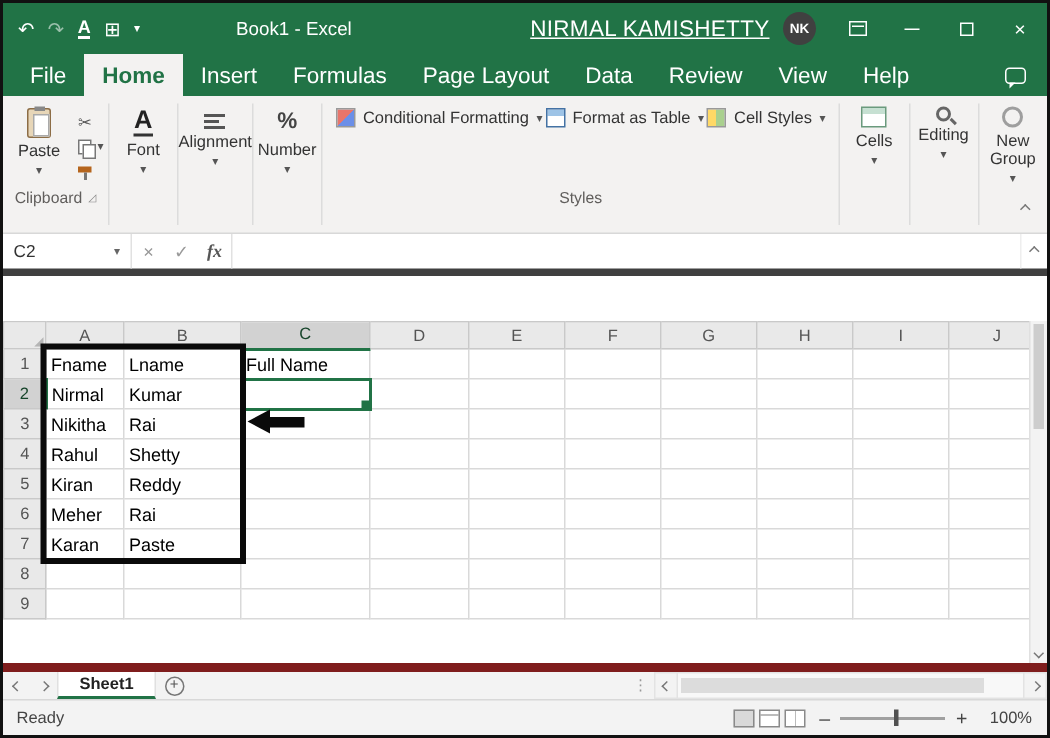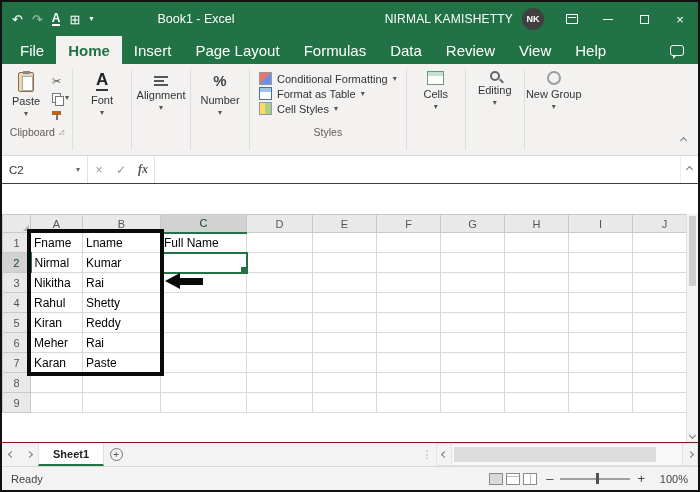--- a/index.html
+++ b/index.html
@@ -7,21 +7,21 @@
   .window { width:700px; height:492px; border:2px solid #111; display:flex; flex-direction:column; background:#fff; overflow:hidden; }
 
   
   .titlebar { height:34px; background:#217346; color:#fff; display:flex; align-items:center; padding-left:10px; flex:0 0 auto; }
   .qat { display:flex; align-items:center; gap:9px; font-size:13px; }
   .qat .dim { opacity:.55; }
   .qat .ua { font-size:12px; font-weight:bold; border-bottom:2px solid #fff; line-height:12px; }
   .caret { font-size:8px; line-height:8px; }
   .tb-title { margin-left:64px; font-size:12.5px; white-space:nowrap; }
   .tb-right { margin-left:auto; display:flex; align-items:center; height:100%; }
-  .username { font-size:12px; margin-right:9px; letter-spacing:.2px; }
+  .username { font-size:15px; margin-right:9px; letter-spacing:.2px;text-decoration:underline; }
   .avatar { width:22px; height:22px; border-radius:50%; background:#404040; display:flex; align-items:center; justify-content:center; font-size:9px; font-weight:bold; margin-right:10px; }
   .winbtn { width:36px; height:100%; display:flex; align-items:center; justify-content:center; font-size:13px; }
   .rdo { width:12px; height:10px; border:1.2px solid #fff; position:relative; }
   .rdo::after { content:""; position:absolute; left:1px; right:1px; top:2px; border-top:1.2px solid #fff; }
   .min-glyph { width:10px; border-top:1.5px solid #fff; display:inline-block; }
   .max-glyph { width:9px; height:9px; border:1.2px solid #fff; display:inline-block; }
 
   
   .tabrow { height:28px; background:#217346; display:flex; align-items:stretch; padding-left:6px; flex:0 0 auto; }
   .tab { color:#fff; font-size:15px; padding:0 12px; display:flex; align-items:center; gap:4px; white-space:nowrap; }
@@ -51,36 +51,36 @@
   .copy-ic { width:11px; height:11px; position:relative; }
   .copy-ic::before, .copy-ic::after { content:""; position:absolute; width:7px; height:8px; background:#fff; border:1px solid #777; }
   .copy-ic::before { left:0; top:0; } .copy-ic::after { left:3px; top:3px; }
   .painter-ic { width:10px; height:10px; position:relative; }
   .painter-ic::before { content:""; position:absolute; left:0; top:1px; width:9px; height:4px; background:#b5651d; }
   .painter-ic::after { content:""; position:absolute; left:3.5px; top:5px; width:2px; height:5px; background:#777; }
   .fontA { font-size:17px; font-weight:bold; color:#222; border-bottom:2px solid #333; line-height:18px; }
   .align-ic { display:flex; flex-direction:column; gap:2.5px; padding-top:5px; }
   .align-ic i { display:block; height:1.6px; background:#555; }
   .pct { font-size:15px; font-weight:bold; color:#444; line-height:20px; }
-  .styles-rows { display:flex; flex-direction:column; gap:2px; padding:5px 6px 0; }
+  .styles-rows { display:flex; gap:2px; padding:5px 6px 0; }
   .style-item { display:flex; align-items:center; gap:5px; font-size:11px; color:#333; white-space:nowrap; }
   .cf-ic { width:13px; height:13px; border:1px solid #999; background:linear-gradient(135deg,#e8756b 50%,#6b8fe8 50%); }
   .fat-ic { width:13px; height:13px; border:1px solid #4472a4; background:linear-gradient(#9dc3e6 0 4px,#fff 4px); }
   .cs-ic { width:13px; height:13px; border:1px solid #999; background:linear-gradient(90deg,#ffd966 50%,#a9d08e 50%); }
   .cells-ic { width:17px; height:14px; border:1px solid #6a9a7d; background:linear-gradient(#c6e0d2 0 4px,#fff 4px); }
   .edit-ic { width:10px; height:10px; border:2px solid #666; border-radius:50%; position:relative; }
   .edit-ic::after { content:""; position:absolute; left:7px; top:7px; width:5px; height:2px; background:#666; transform:rotate(45deg); }
   .ng-ic { width:14px; height:14px; border:2.5px solid #9e9e9e; border-radius:50%; }
   .collapse-chев { position:absolute; right:12px; bottom:8px; }
   .chv { display:inline-block; width:5px; height:5px; border-right:1.3px solid #777; border-bottom:1.3px solid #777; }
   .chv.u { transform:rotate(-135deg); } .chv.d { transform:rotate(45deg); }
   .chv.l { transform:rotate(135deg); } .chv.r { transform:rotate(-45deg); }
 
   
-  .fbar { height:28px; background:#fff; border-bottom:1px solid #404040; display:flex; align-items:stretch; flex:0 0 auto; }
+  .fbar { height:28px; background:#fff; border-bottom:5px solid #404040; display:flex; align-items:stretch; flex:0 0 auto; }
   .namebox { width:86px; display:flex; align-items:center; justify-content:space-between; padding:0 7px; font-size:11.5px; color:#333; border-right:1px solid #e1e1e1; }
   .fb-btn { width:22px; display:flex; align-items:center; justify-content:center; font-size:12px; color:#999; }
   .fx { font-style:italic; font-family:"Liberation Serif",serif; color:#555; font-weight:bold; }
   .fb-input { flex:1; border-left:1px solid #e1e1e1; }
   .fb-expand { width:18px; display:flex; align-items:center; justify-content:center; border-left:1px solid #eee; }
   .gap-strip { height:30px; background:#fff; flex:0 0 auto; }
 
   
   .gridwrap { flex:1; position:relative; overflow:hidden; background:#fff; }
   table.grid { border-collapse:collapse; table-layout:fixed; }
@@ -95,21 +95,21 @@
   td.active-cell::after { content:""; position:absolute; right:-1px; bottom:-1px; width:5px; height:5px; background:#217346; border:1px solid #fff; }
   .ann-rect { position:absolute; left:25px; top:15px; width:137px; height:147px; border:4px solid #0a0a0a; pointer-events:none; }
   .ann-arrow { position:absolute; left:163px; top:59px; display:flex; align-items:center; pointer-events:none; }
   .ann-arrow .head { width:0; height:0; border-top:8px solid transparent; border-bottom:8px solid transparent; border-right:15px solid #0a0a0a; }
   .ann-arrow .tail { width:23px; height:7px; background:#0a0a0a; }
   .vscroll { position:absolute; top:0; right:0; bottom:0; width:12px; background:#f3f3f3; border-left:1px solid #e0e0e0; }
   .vthumb { position:absolute; top:2px; left:2px; width:7px; height:70px; background:#cdcdcd; }
   .vdown { position:absolute; bottom:4px; left:3px; }
 
   
-  .sheetrow { height:24px; background:#f3f3f3; border-top:1px solid #7f1d1d; display:flex; align-items:stretch; flex:0 0 auto; }
+  .sheetrow { height:24px; background:#f3f3f3; border-top:6px solid #7f1d1d; display:flex; align-items:stretch; flex:0 0 auto; }
   .navarr { width:18px; display:flex; align-items:center; justify-content:center; }
   .sheettab { background:#fff; border:1px solid #e0e0e0; border-top:none; border-bottom:2px solid #217346; padding:0 14px; display:flex; align-items:center; font-size:11px; font-weight:bold; color:#222; }
   .addsheet { width:24px; display:flex; align-items:center; justify-content:center; }
   .circle-plus { width:13px; height:13px; border:1px solid #767676; border-radius:50%; display:flex; align-items:center; justify-content:center; font-size:10px; color:#555; line-height:10px; }
   .splitdots { margin-left:auto; display:flex; align-items:center; color:#999; font-size:10px; padding:0 4px; }
   .hscroll { width:262px; display:flex; align-items:center; background:#f3f3f3; }
   .hs-btn { width:16px; height:100%; display:flex; align-items:center; justify-content:center; border:1px solid #e3e3e3; }
   .hs-track { flex:1; height:100%; background:#f8f8f8; border-top:1px solid #e3e3e3; border-bottom:1px solid #e3e3e3; position:relative; }
   .hs-thumb { position:absolute; left:2px; top:3px; bottom:3px; width:88%; background:#dcdcdc; }
 
@@ -165,24 +165,24 @@
     <div class="tab">
         <span>File</span>
       </div>
     <div class="tab active">
         <span>Home</span>
       </div>
     <div class="tab">
         <span>Insert</span>
       </div>
     <div class="tab">
+        <span>Formulas</span>
+      </div>
+    <div class="tab">
         <span>Page Layout</span>
-      </div>
-    <div class="tab">
-        <span>Formulas</span>
       </div>
     <div class="tab">
         <span>Data</span>
       </div>
     <div class="tab">
         <span>Review</span>
       </div>
     <div class="tab">
         <span>View</span>
       </div>

